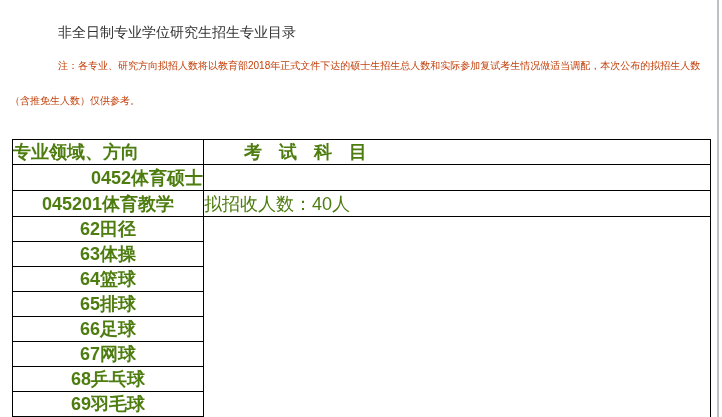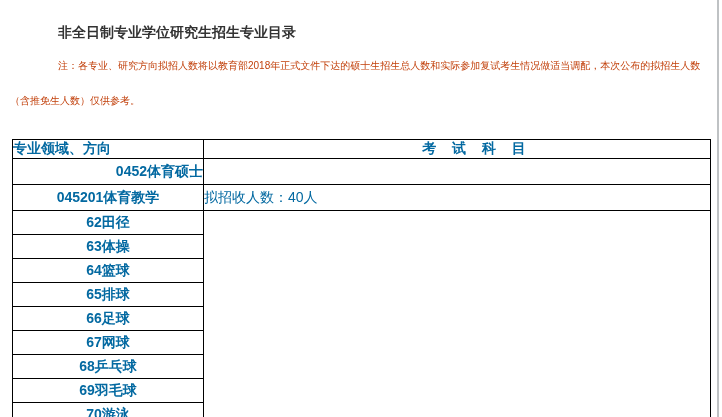--- a/index.html
+++ b/index.html
@@ -19,62 +19,62 @@
     position: absolute;
     left: 717px;
     top: 0;
     width: 2px;
     height: 100%;
     background: #bfc2c4;
   }
   .doc-title {
     margin: 22px 0 0 58px;
     font-size: 14px;
-    font-weight: bold;
+    font-weight: normal;
     line-height: 20px;
     color: #333333;
   }
   .doc-note {
     margin: 6px 20px 0 10px;
     font-size: 10px;
     line-height: 35px;
     text-indent: 48px;
     color: #c2410c;
   }
   table.catalog {
     margin: 21px 0 0 12px;
     width: 698px;
     border-collapse: collapse;
     table-layout: fixed;
   }
   table.catalog th, table.catalog td {
     border: 1.5px solid #000000;
-    font-size: 14px;
+    font-size: 18px;
     padding: 0;
-    color: #0369a1;
+    color: #4d7c0f;
     overflow: hidden;
     white-space: nowrap;
   }
   col.c-field { width: 191px; }
   col.c-exam  { width: 507px; }
 
   tr.r-header     { height: 19px; }
   tr.r-category   { height: 26px; }
   tr.r-major      { height: 26px; }
   tr.r-direction  { height: 24px; }
   tr.r-partial    { height: 12px; }
 
   th.h-field {
     font-weight: bold;
     text-align: left;
     padding-left: 50px;
   }
   th.h-exam {
     font-weight: bold;
-    text-align: center;
+    text-align: left;
     letter-spacing: 6px;
     text-indent: 40px;
   }
   td.cell-category {
     font-weight: bold;
     text-align: right;
     padding-left: 78px;
   }
   td.cell-major {
     font-weight: bold;

